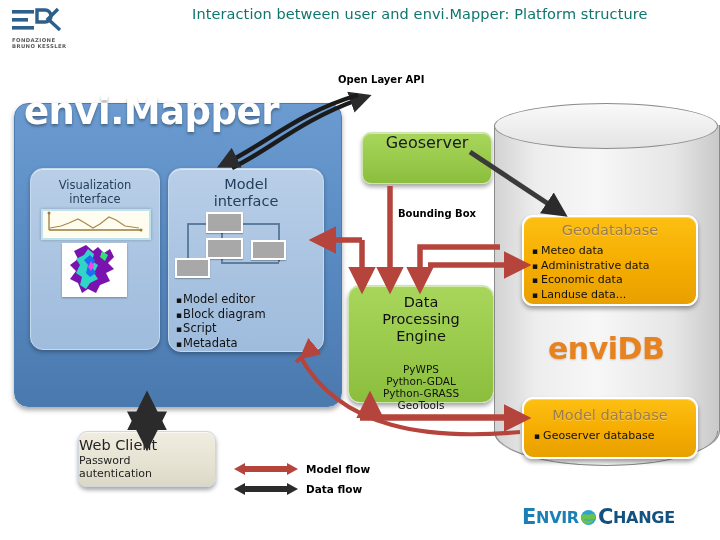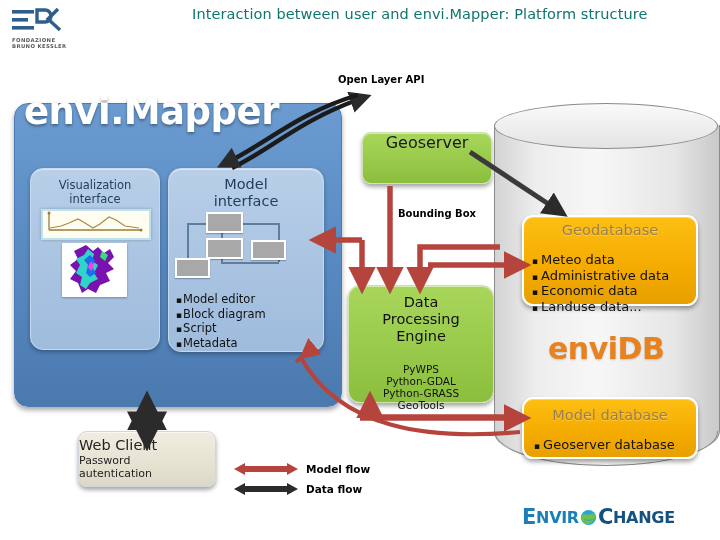--- a/index.html
+++ b/index.html
@@ -83,21 +83,21 @@
 
   .orange-box{position:absolute;border-radius:11px;
       background:linear-gradient(180deg,#fdbf13 0%,#f5ac00 55%,#e8a000 100%);
       border:2px solid #fff;
       box-shadow:0 3px 4px rgba(0,0,0,.35), inset 0 1px 0 rgba(255,255,255,.35);}
   #geodatabase-box{left:522px;top:215px;width:172px;height:87px;}
   #model-database-box{left:522px;top:397px;width:172px;height:58px;}
   .ob-title{text-align:center;font-size:14.5px;color:#9c7d4e;
       text-shadow:0 1px 0 rgba(255,255,255,.3);padding-top:5px;}
   #model-database-box .ob-title{padding-top:8px;}
-  .ob-list{font-size:13px;color:#111;line-height:13.6px;padding-left:8px;margin-top:15px;}
+  .ob-list{font-size:11px;color:#111;line-height:13.6px;padding-left:8px;margin-top:6px;}
   .ob-list div::before{content:"\25AA";font-size:9px;margin-right:3px;}
   #model-database-list{padding-left:10px;}
   #envidb-label{left:548px;top:331px;font-size:30px;font-weight:bold;color:#e8821e;
       letter-spacing:-.5px;text-shadow:0 1px 2px rgba(0,0,0,.18);}
 
   
   #web-client-box{left:78px;top:431px;width:138px;height:56px;border-radius:9px;
       background:linear-gradient(180deg,#f0ede0 0%,#e6e2d2 60%,#dcd8c6 100%);
       border:1px solid #cfd6dd;
       box-shadow:0 3px 4px rgba(0,0,0,.35), inset 0 1px 0 rgba(255,255,255,.6);

